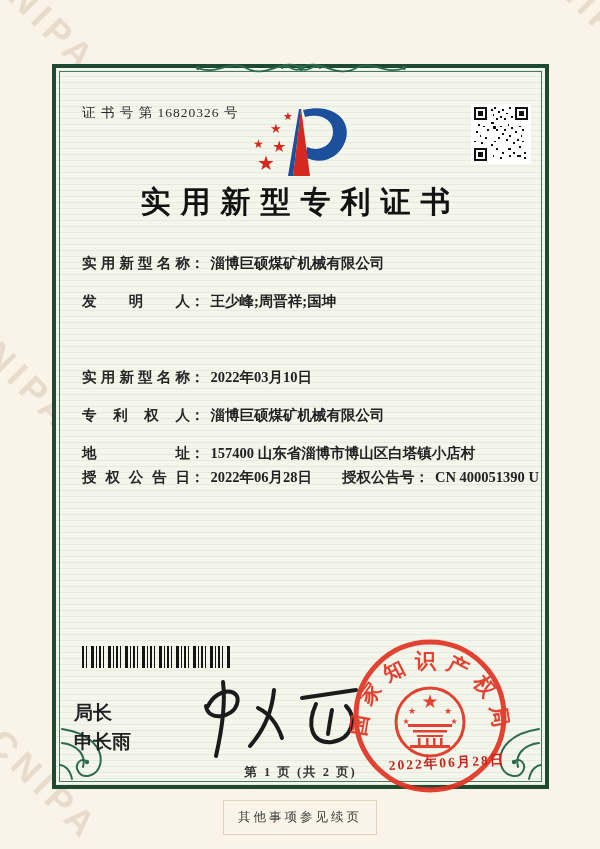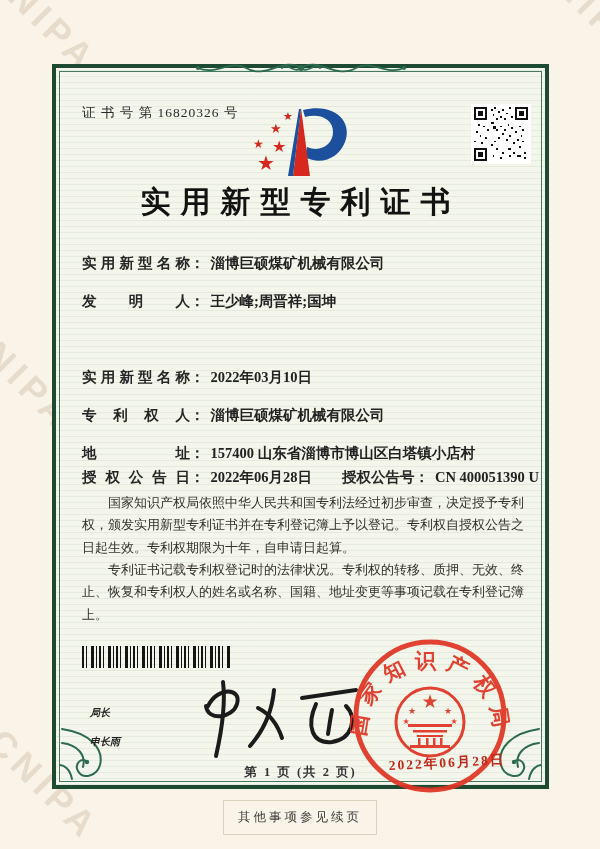--- a/index.html
+++ b/index.html
@@ -42,22 +42,22 @@
 
   .paras{position:absolute;left:26px;top:424px;width:446px;font-size:13px;
          line-height:1.72;color:#33302c;}
   .paras p{margin:0;text-indent:2em;}
 
   .barcode{position:absolute;left:26px;top:578px;width:148px;height:22px;
     background:repeating-linear-gradient(90deg,#141414 0 2px,transparent 2px 4px,
       #141414 4px 5px,transparent 5px 9px,#141414 9px 12px,transparent 12px 14px,
       #141414 14px 15px,transparent 15px 17px);}
 
-  .signer{position:absolute;left:34px;top:630px;font-size:10px;font-weight:700;
-          color:#222;line-height:29px;font-style:italic;}
+  .signer{position:absolute;left:18px;top:630px;font-size:19px;font-weight:700;
+          color:#222;line-height:29px;}
   .sig-svg{position:absolute;left:118px;top:608px;}
 
   .seal{position:absolute;left:294px;top:568px;width:160px;height:160px;z-index:5;}
   .seal svg{opacity:0.92;}
   .seal-date{position:absolute;left:306px;top:686px;width:170px;z-index:6;
              font-size:13.5px;font-weight:700;color:#c2271c;letter-spacing:2px;
              transform:rotate(-3deg);text-align:center;}
 
   .page-info{position:absolute;left:0;top:696px;width:100%;text-align:center;
              font-size:12.5px;color:#333;letter-spacing:2px;font-weight:bold;}
@@ -159,24 +159,20 @@
       <span class="flabel">地址</span><span class="fcolon">：</span><span class="fval">157400 山东省淄博市博山区白塔镇小店村</span>
     </div>
 
     <div class="frow" style="top:400px">
       <span class="flabel">授权公告日</span><span class="fcolon">：</span><span class="fval">2022年06月28日</span>
       <span class="grant2">
         <span class="g2label">授权公告号</span><span class="fcolon">：</span><span class="fval">CN 400051390 U</span>
       </span>
     </div>
 
-    <div class="paras">
-      <p>国家知识产权局依照中华人民共和国专利法经过初步审查，决定授予专利权，颁发实用新型专利证书并在专利登记簿上予以登记。专利权自授权公告之日起生效。专利权期限为十年，自申请日起算。</p>
-      <p>专利证书记载专利权登记时的法律状况。专利权的转移、质押、无效、终止、恢复和专利权人的姓名或名称、国籍、地址变更等事项记载在专利登记簿上。</p>
-    </div>
 
     <div class="barcode"></div>
 
     <div class="signer">
       <div>局长</div>
       <div>申长雨</div>
     </div>
 
     <svg class="sig-svg" width="210" height="86" viewBox="0 0 210 86">
       <g fill="none" stroke="#1b1b1b" stroke-width="4" stroke-linecap="round" stroke-linejoin="round">

